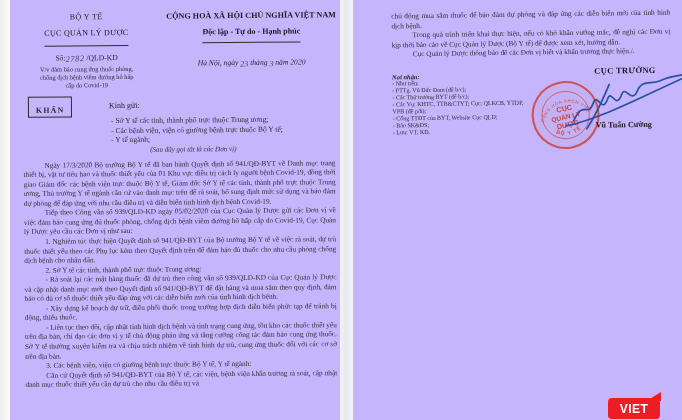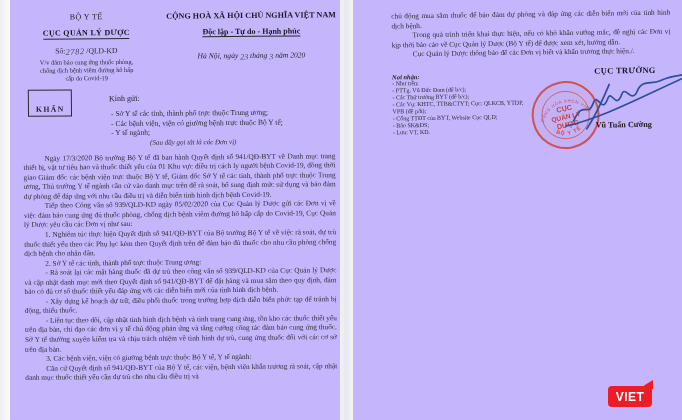--- a/index.html
+++ b/index.html
@@ -16,40 +16,40 @@
     background:linear-gradient(90deg,#efeff2,#fbfbfc);}
   
   .page{position:absolute;top:0;height:420px;}
   .page-left{left:10px;width:330px;transform:rotate(-0.5deg);transform-origin:top left;}
   .page-right{left:353px;width:329px;transform:rotate(-0.8deg);transform-origin:top left;}
   
   .hdr-row{display:flex;margin-top:13px;}
   .hdr-col-left{width:152px;text-align:center;}
   .hdr-col-right{flex:1;text-align:center;}
   .org-parent{font-size:8px;letter-spacing:.4px;color:#232328;}
-  .org-name{font-size:8px;font-weight:bold;letter-spacing:.3px;color:#17171c;
-    border-bottom:1px solid #2a2a2e;display:inline-block;padding-bottom:1px;margin-top:1px;}
+  .org-name{font-size:8px;font-weight:normal;letter-spacing:.3px;color:#17171c;
+    border-bottom:1px solid #2a2a2e;display:inline-block;padding-bottom:8px;margin-top:1px;}
   .nat1{font-size:8px;font-weight:bold;color:#17171c;letter-spacing:.1px;}
   .nat2{font-size:8px;font-weight:bold;color:#17171c;border-bottom:1px solid #2a2a2e;
-    display:inline-block;padding-bottom:0;margin-top:1px;}
+    display:inline-block;padding-bottom:6px;margin-top:1px;}
   
   .meta-row{display:flex;margin-top:6px;}
   .meta-left{width:152px;text-align:center;}
   .meta-right{flex:1;text-align:center;}
   .doc-no{font-size:7.6px;color:#26262b;}
   .handwrite{font-style:italic;color:#3e4a68;display:inline-block;
     transform:rotate(-3deg) translateY(1px);font-size:8.5px;letter-spacing:.5px;}
   .hand-sm{font-style:italic;color:#3e4a68;display:inline-block;
     transform:translateY(1.5px);font-size:8px;}
   .subject{font-size:6.4px;line-height:7.8px;color:#303036;margin-top:3px;}
   .place-date{font-size:7.6px;font-style:italic;color:#26262b;text-align:center;}
   
   .khan-row{position:relative;margin-top:8px;height:18px;}
   .khan-box{position:absolute;left:17px;top:0;border:1.4px solid #2a2a2e;
-    padding:14px 6px 2px 7px;font-size:7.6px;font-weight:bold;letter-spacing:1.5px;color:#1d1d22;}
+    padding:8px 6px 2px 7px;font-size:7.6px;font-weight:bold;letter-spacing:1.5px;color:#1d1d22;}
   .kinh-gui{position:absolute;left:78px;top:5px;font-size:8px;color:#232328;padding-left:20px;}
   .recipients{margin:2px 0 0 100px;font-size:7.5px;line-height:9.4px;color:#2b2b30;}
   .recip-note{font-size:7px;font-style:italic;text-align:center;padding-left:34px;
     color:#34343a;margin-top:1px;}
   
   .body-block{margin:6px 0 0 12px;width:312px;text-align:justify;
     font-size:7.3px;line-height:9.55px;color:#2e2e33;}
   .body-block p{margin:0;text-indent:21px;}
   .page-right .body-block{margin:12px 0 0 38px;width:279px;}
   p.no-indent{text-indent:0;}
@@ -59,21 +59,21 @@
     font-size:6px;line-height:7.1px;color:#2b2b30;}
   .noi-nhan-label{font-weight:bold;font-style:italic;font-size:6.4px;color:#232328;}
   .sign-block{position:absolute;left:175px;top:0;width:152px;}
   .signer-title{font-size:8.4px;font-weight:bold;letter-spacing:.4px;color:#17171c;
     text-align:center;padding-left:40px;}
   .stamp{position:absolute;left:0;top:12px;width:72px;height:72px;transform:rotate(-12deg);}
   .signature{position:absolute;left:28px;top:2px;width:134px;height:66px;overflow:visible;}
   .signer-name{position:absolute;left:32px;top:54px;width:124px;text-align:center;
     font-size:8.2px;font-weight:bold;color:#23181a;}
   
-  .viet-badge{position:absolute;left:608px;top:386px;width:44px;height:21px;
+  .viet-badge{position:absolute;left:608px;top:398px;width:52px;height:21px;
     background:#ee1c25;border-radius:4px;display:flex;align-items:center;justify-content:center;
     font-family:"Liberation Sans","DejaVu Sans",sans-serif;font-weight:bold;
     font-size:12px;color:#ffffff;letter-spacing:.5px;text-align:right;}
   .viet-notch{position:absolute;right:-1px;top:-6px;width:9px;height:9px;background:#ee1c25;
     clip-path:polygon(0 62%,100% 0,100% 100%,0 100%);}
 </style>
 </head>
 <body>
 
 <div id="canvas">

